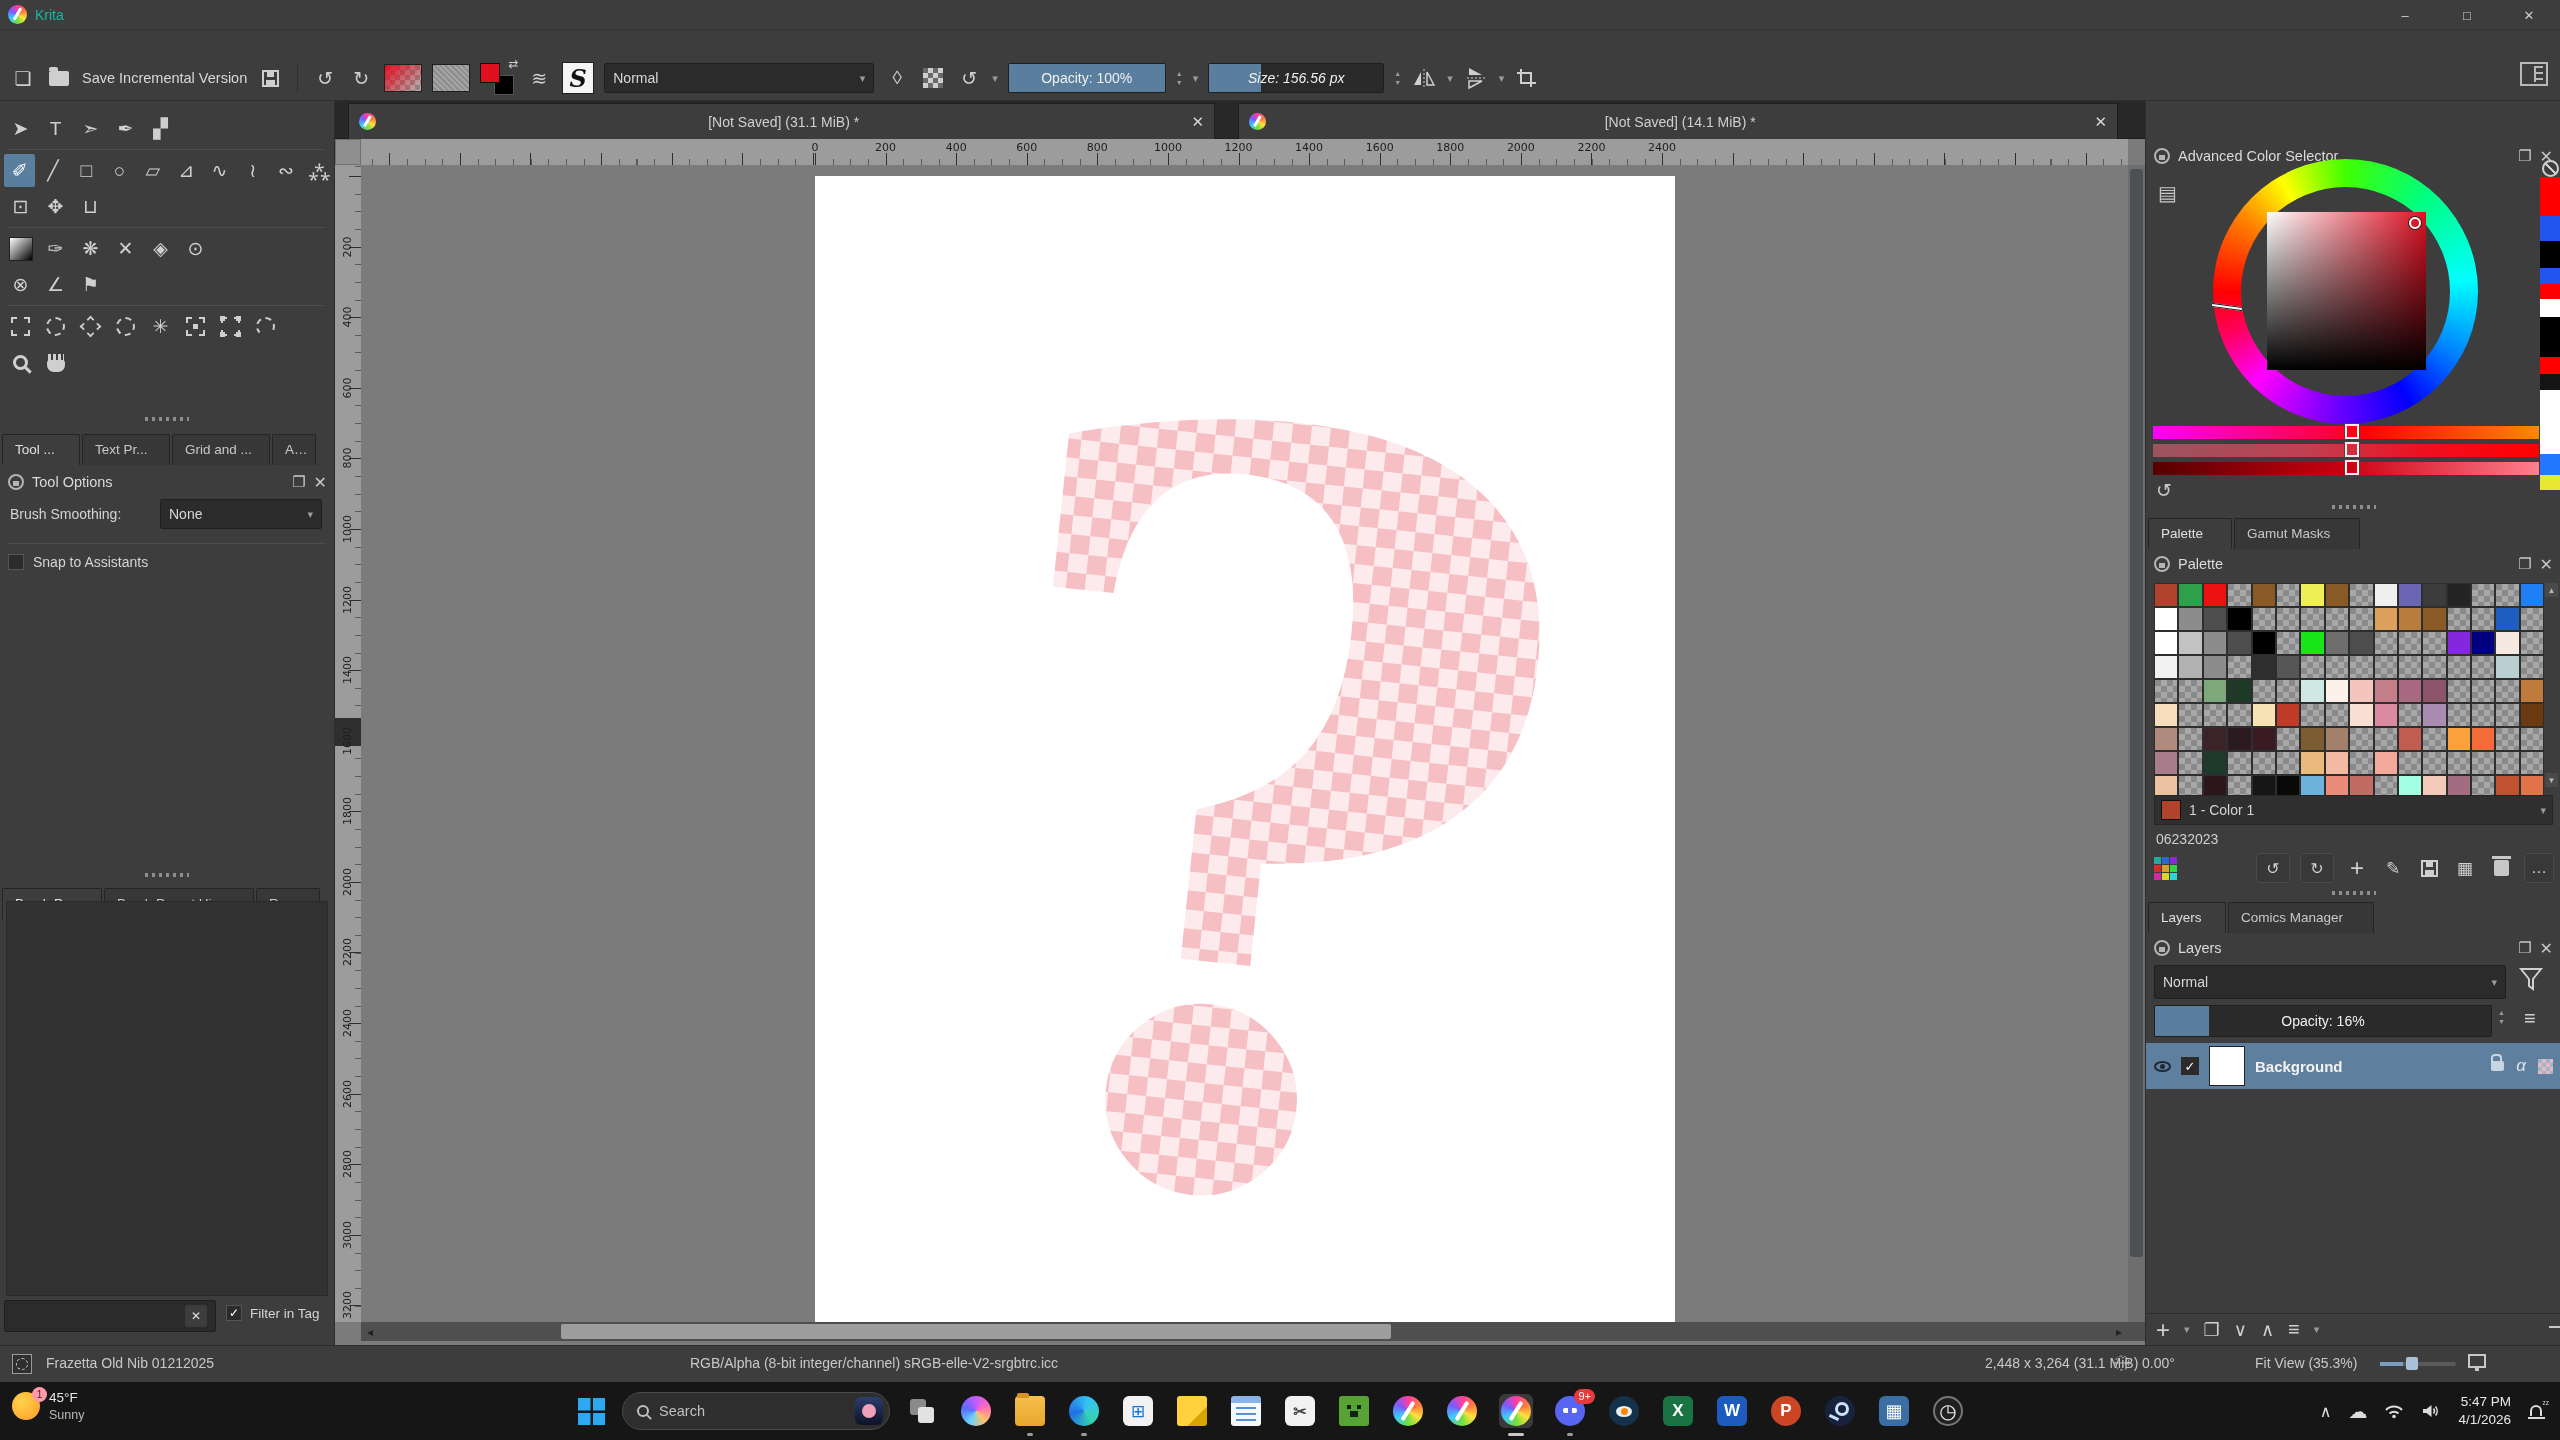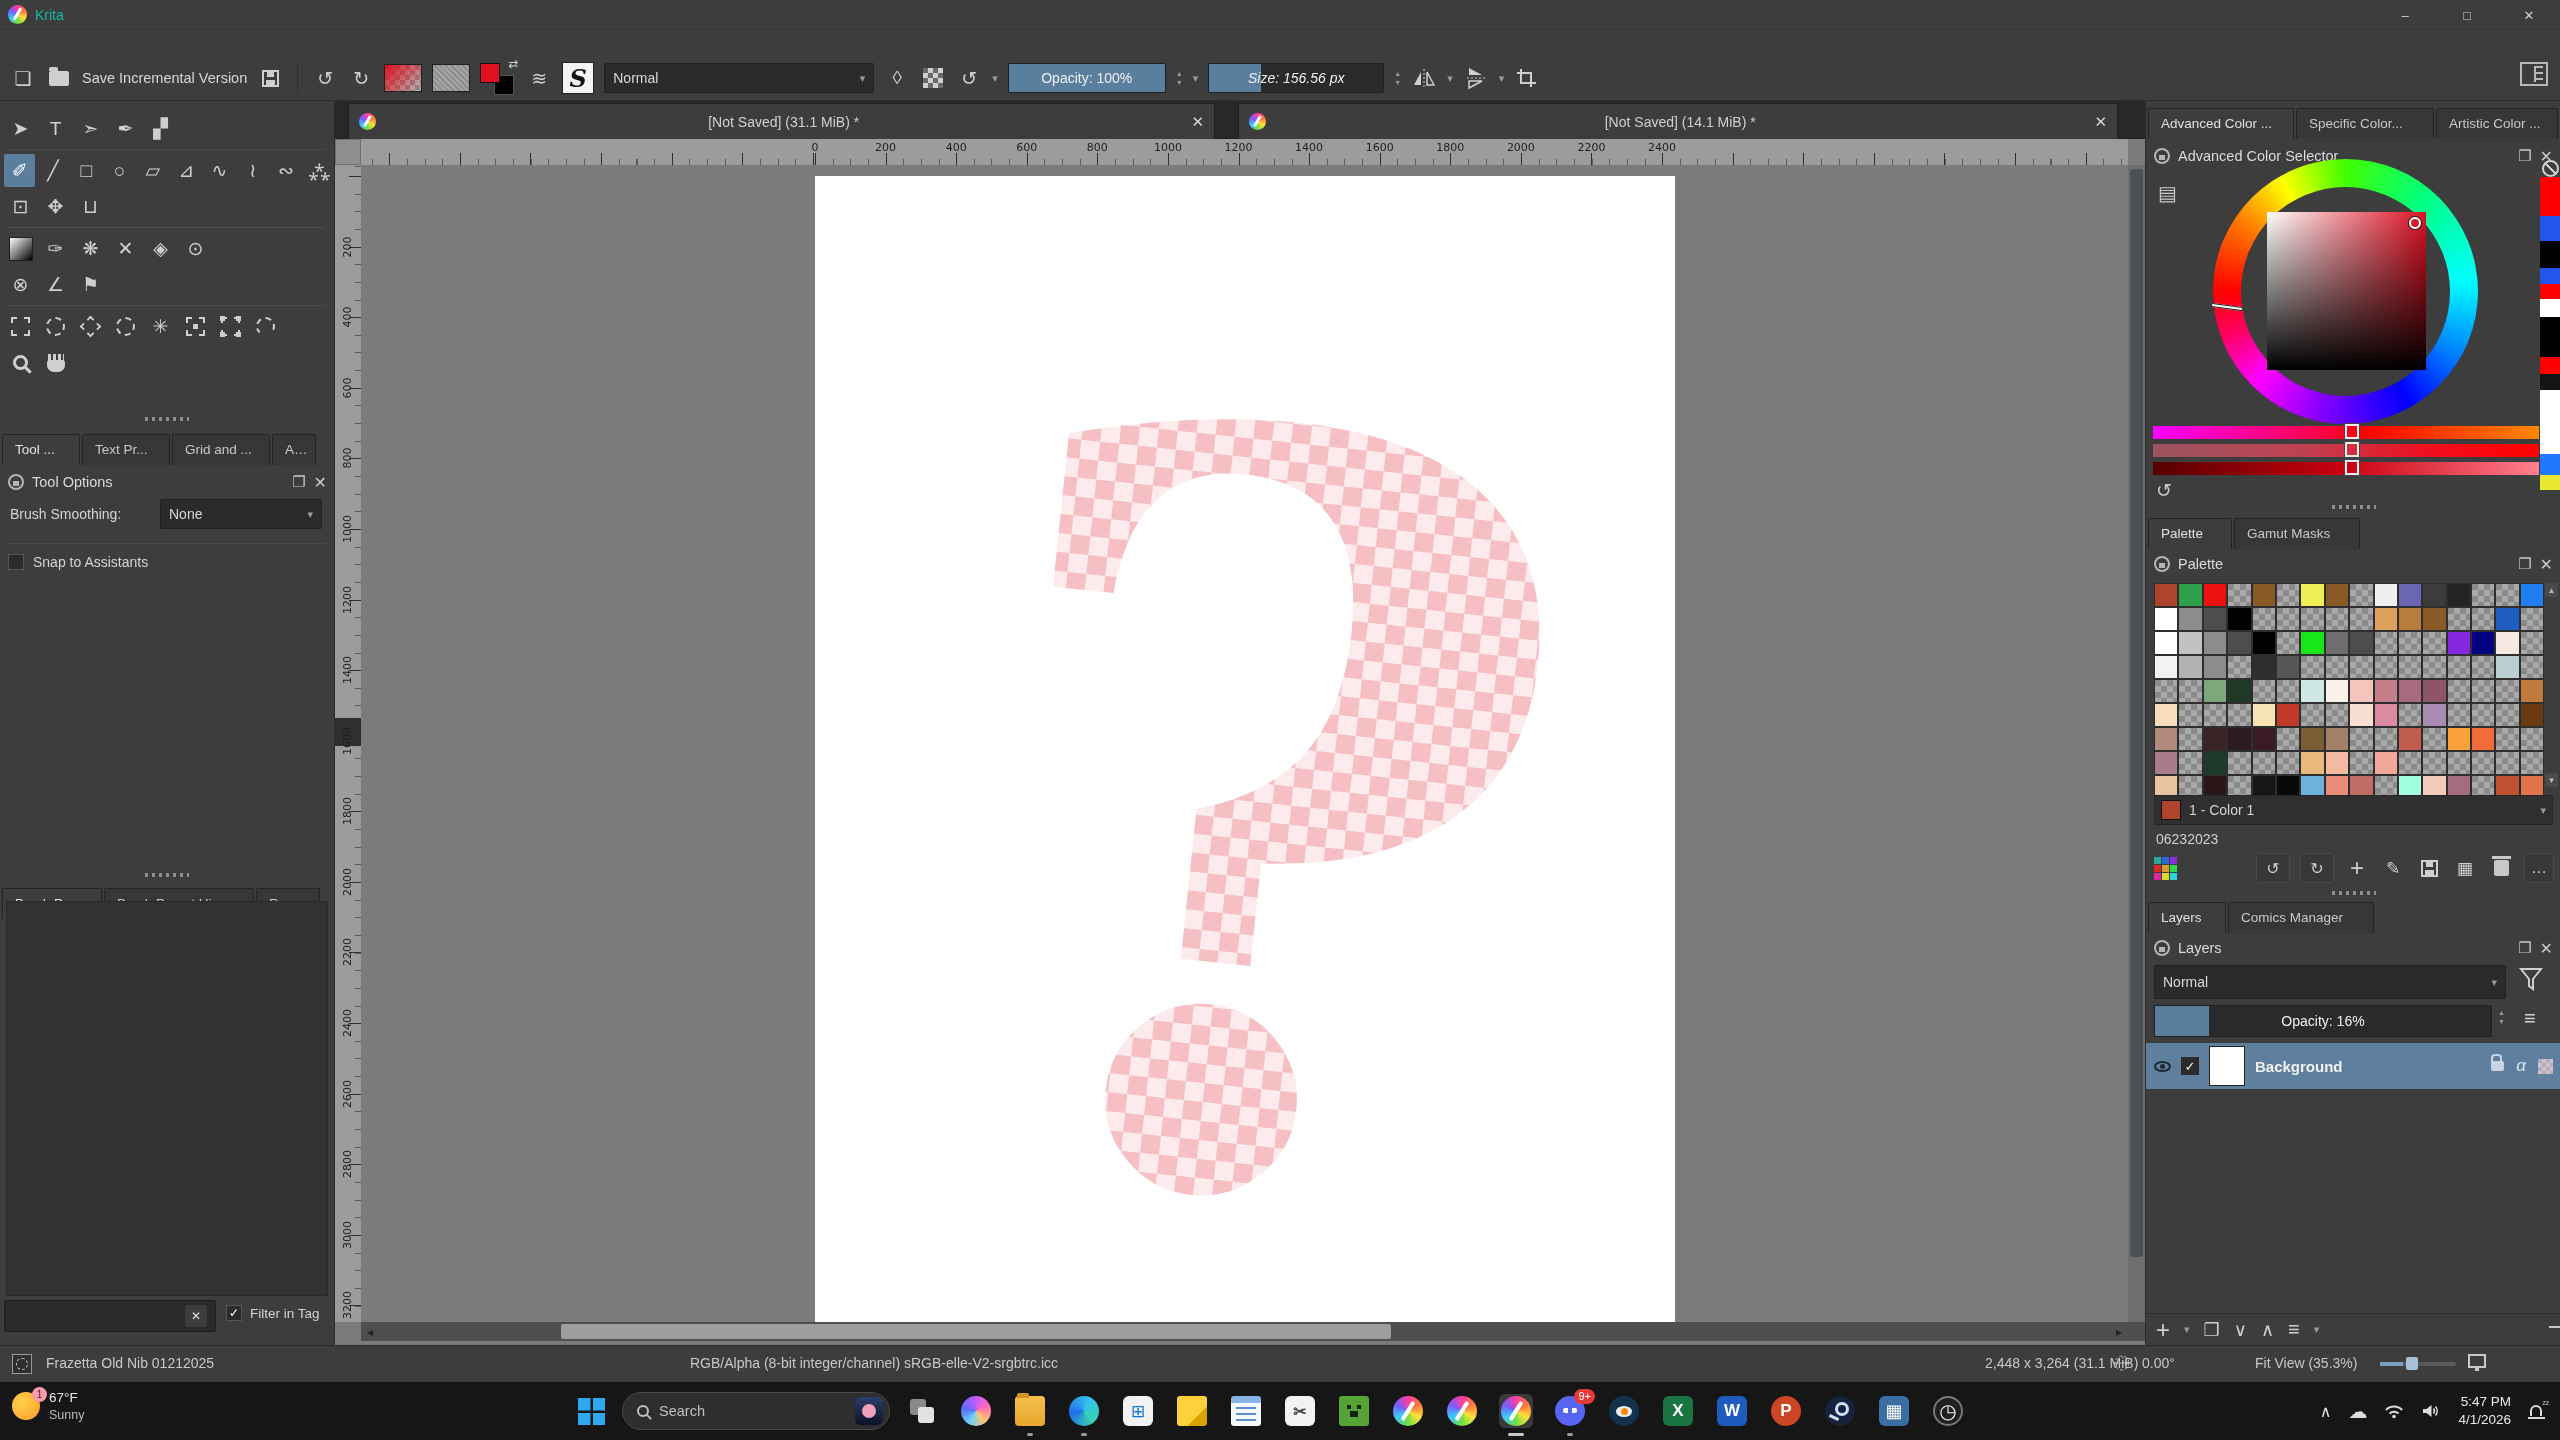--- a/index.html
+++ b/index.html
@@ -567,25 +567,20 @@
     <div class="hscroll">
       <span class="scroll-ar">◂</span>
       <div class="handle"></div>
       <span class="scroll-ar" style="position:absolute;right:0;">▸</span>
     </div>
     <div style="position:absolute;left:1793px;top:1221px;width:17px;height:19px;background:#4f4f4f;"></div>
   </div>
 
   <div class="rightpanel">
 
-    <div class="dtabs" style="position:absolute;left:0;top:2px;width:415px;">
-      <span class="dtab on" style="width:146px;">Advanced Color ...</span>
-      <span class="dtab" style="width:138px;">Specific Color...</span>
-      <span class="dtab" style="width:122px;">Artistic Color ...</span>
-    </div>
     <div class="dhead" style="position:absolute;left:0;top:40px;width:415px;">
       <span class="dlock"></span>
       <span class="dtitle">Advanced Color Selector</span>
       <span class="dbtn">❐</span>
       <span class="dbtn2">✕</span>
     </div>
     <div class="settings-ic">▤</div>
     <div class="wheel">
       <div class="hue-marker"></div>
     </div>
@@ -918,21 +913,21 @@
     </div>
     <span class="mini-monitor"></span>
   </div>
 
   <div class="taskbar">
     <div class="weather">
       <span class="sun">
         <span class="wbadge">1</span>
       </span>
       <span>
-        <div class="wtemp">67°F</div>
+        <div class="wtemp">45°F</div>
         <div class="wcond">Sunny</div>
       </span>
     </div>
     <div class="startbtn"></div>
     <div class="searchpill">
       <span class="mini-zoom"></span>
       <span class="search-txt">Search</span>
       <span class="moon-thumb"></span>
     </div>
     <div id="tb-icons">

